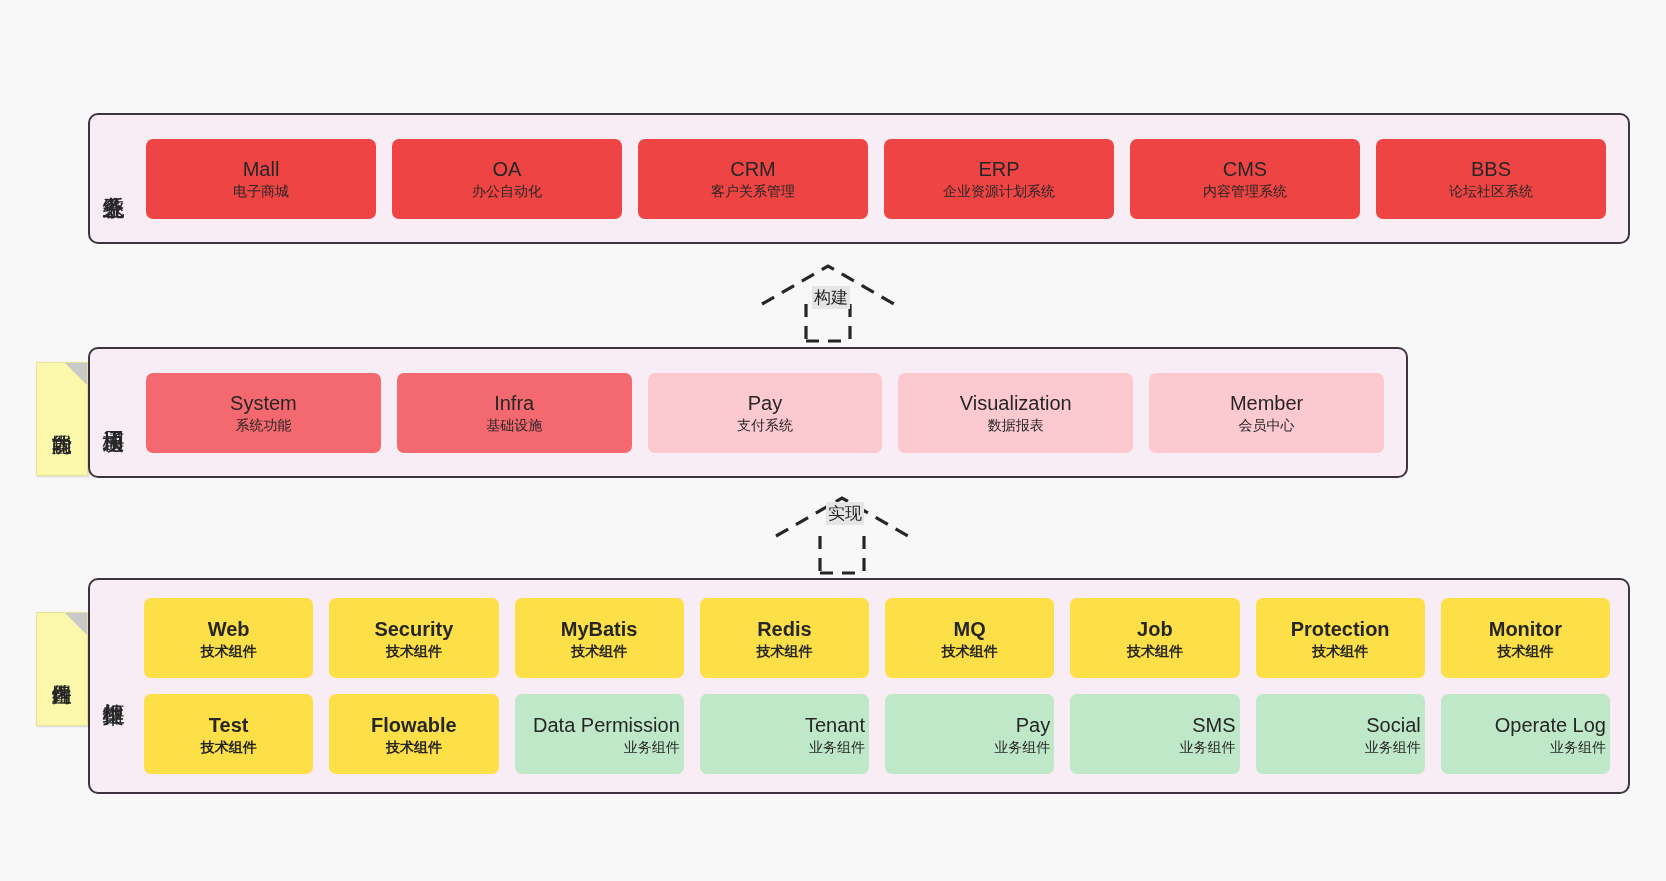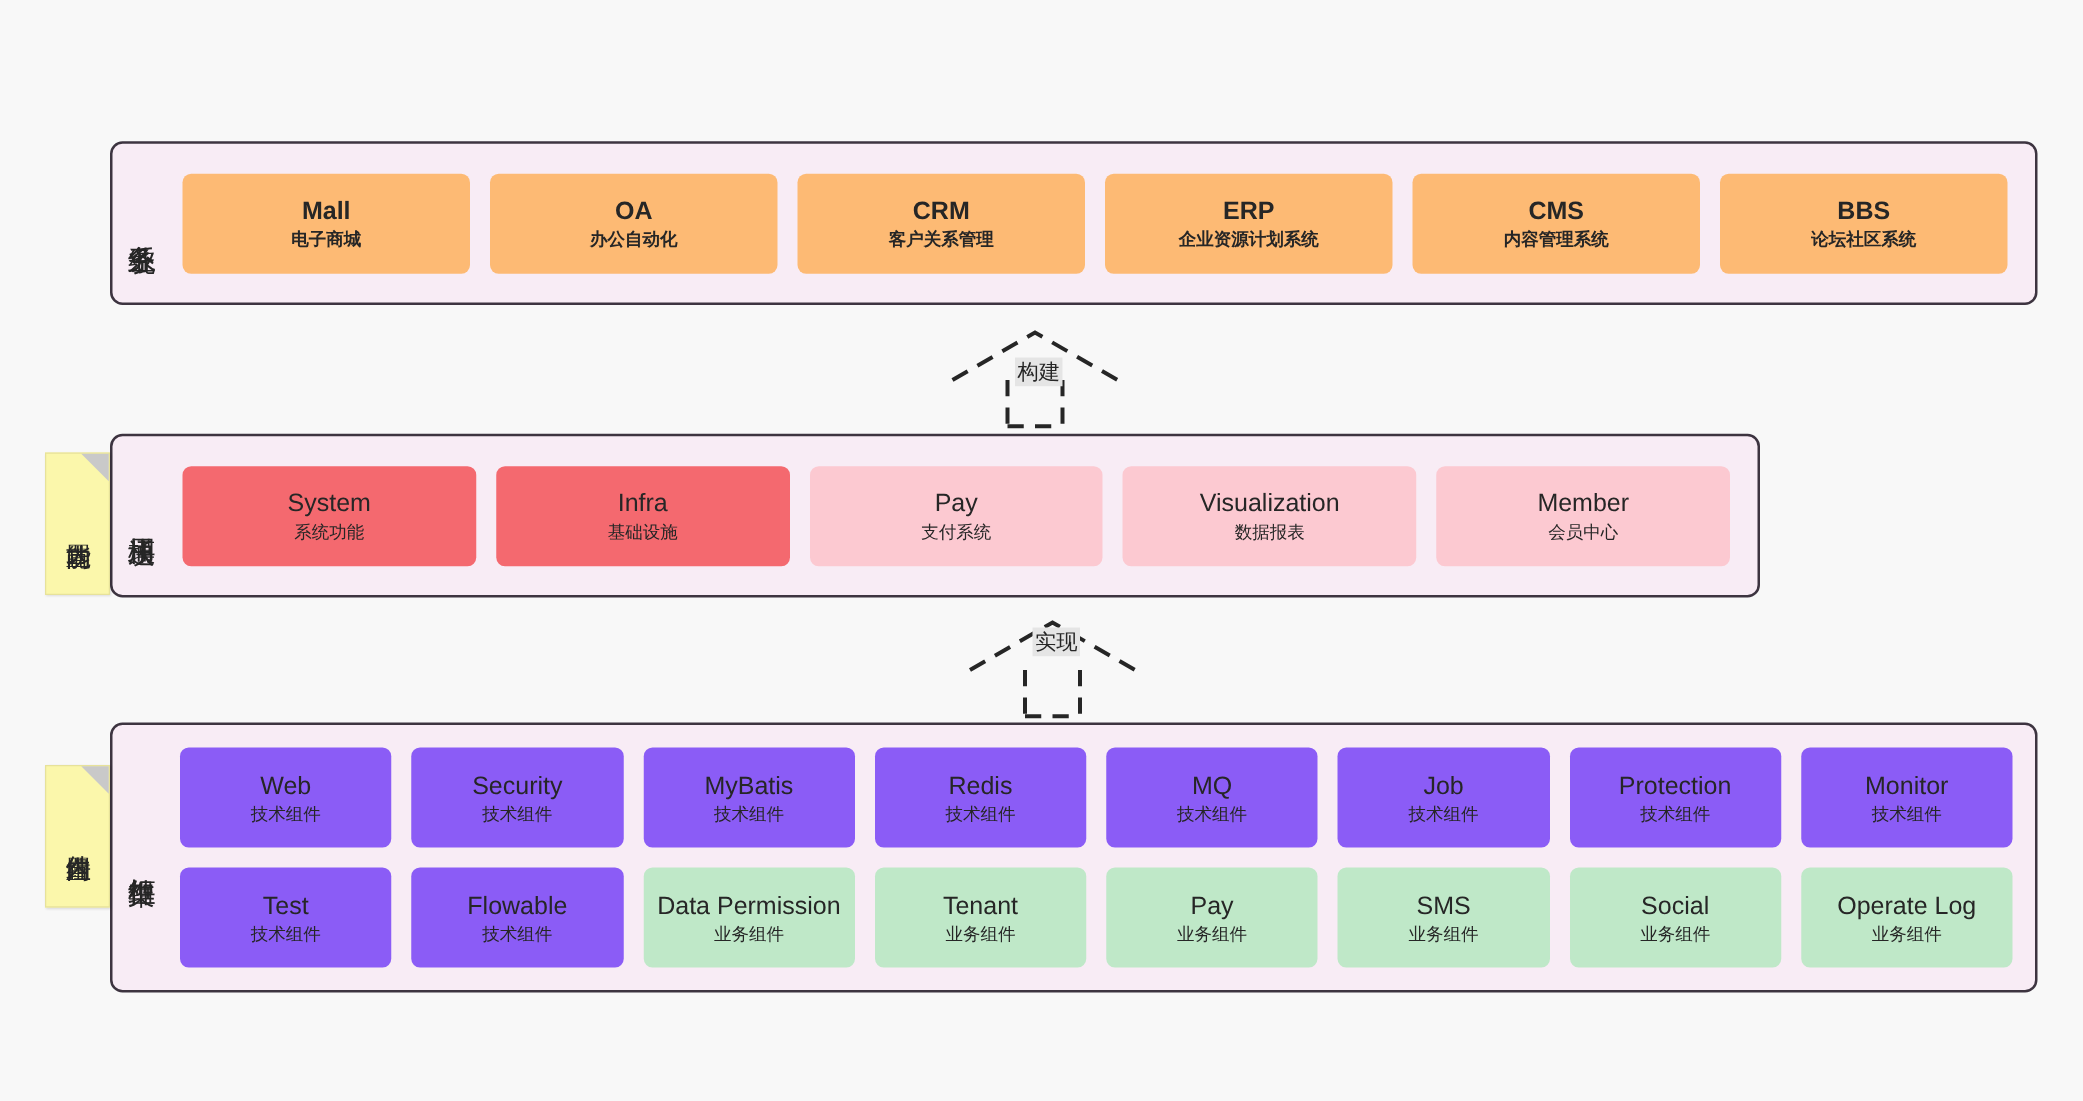--- a/index.html
+++ b/index.html
@@ -61,25 +61,25 @@
     justify-content: center;
     text-align: center;
     color: #262626;
     line-height: 1.30;
     padding: 6px 4px;
     user-select: none;
   }
   .card .t1 { font-size: 20px; }
   .card .t2 { font-size: 14px; }
   .card.tall { height: 80px; }
-  .blue  { background: #fdba74; font-weight: bold; }
+  .blue  { background: #ef4444; }
   .red   { background: #f4696f; }
   .pink  { background: #fcc9d1; }
-  .green { background: #8b5cf6; }
-  .lgreen{ background: #bfe8c8; }
+  .green { background: #fde047; font-weight: bold; }
+  .lgreen{ background: #bfe8c8; align-items: flex-end; }
 
   
   .note {
     position: absolute;
     width: 52px;
     background: #fbf7ab;
     border: 1px solid #e7e29a;
     display: flex;
     align-items: center;
     justify-content: center;

